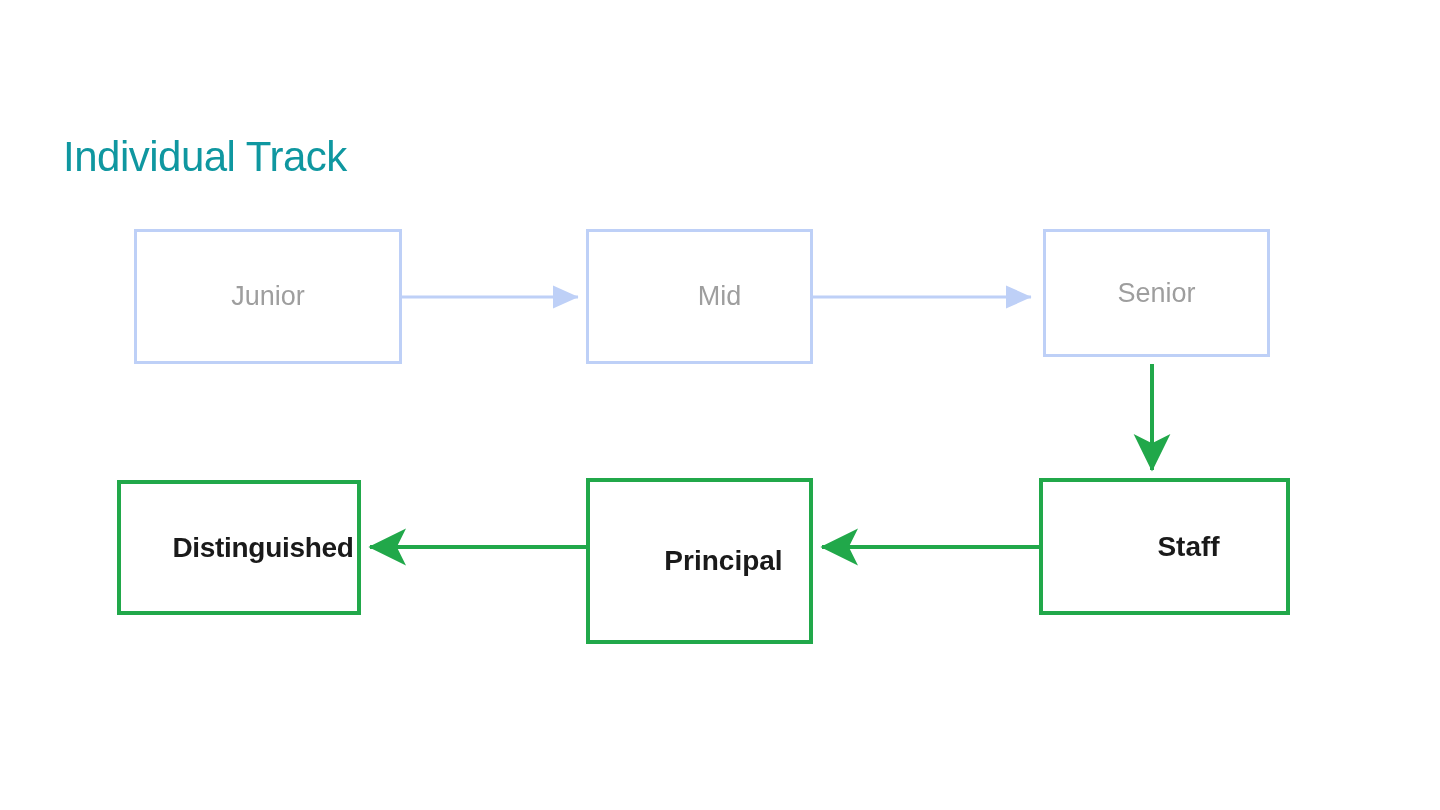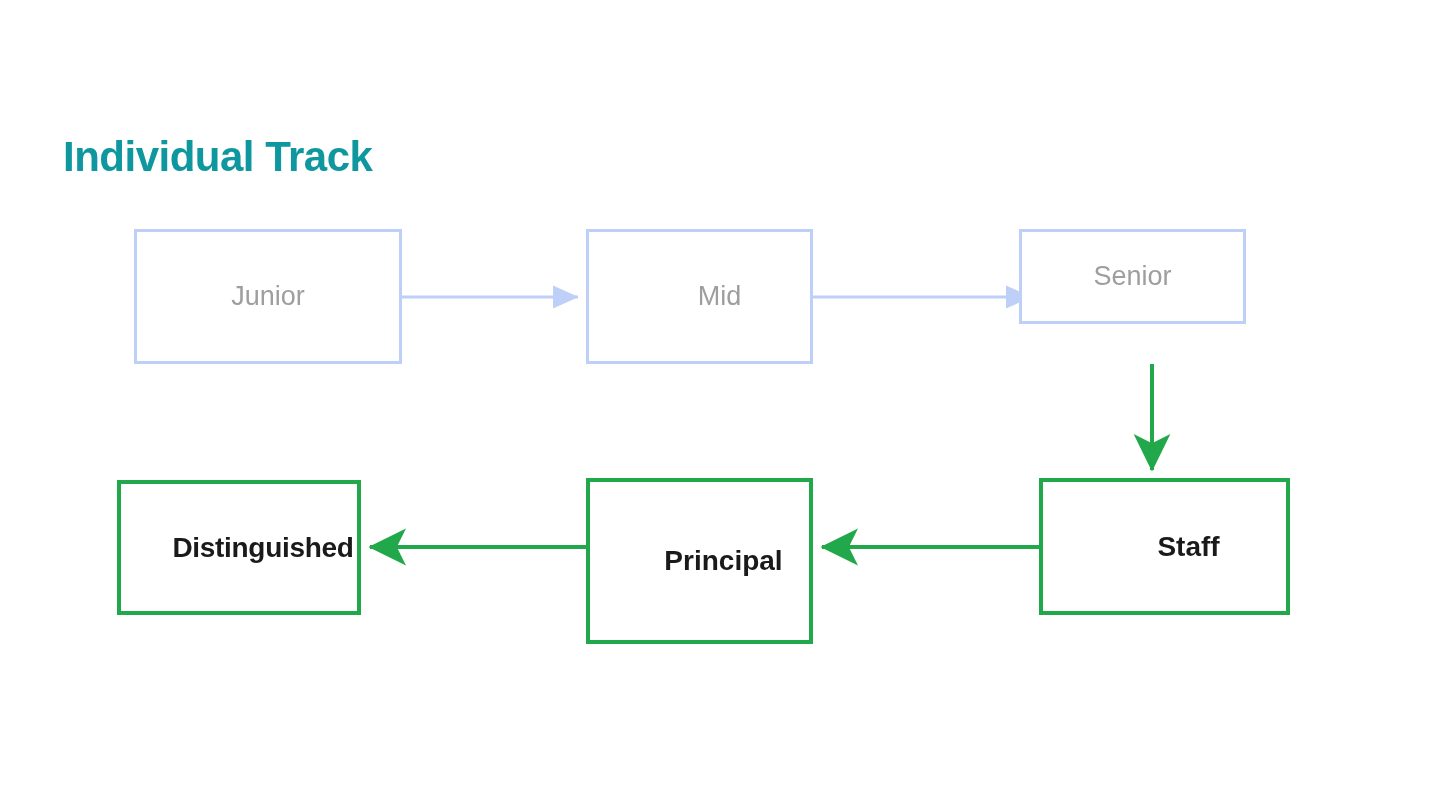--- a/index.html
+++ b/index.html
@@ -17,21 +17,21 @@
     position: relative;
     width: 1440px;
     height: 810px;
     background: #ffffff;
   }
   #slide-title {
     position: absolute;
     left: 63px;
     top: 133px;
     font-size: 42px;
-    font-weight: bold;
+    font-weight: normal;
     letter-spacing: -0.5px;
     color: #0f97a0;
     white-space: nowrap;
   }
   .node {
     position: absolute;
     box-sizing: border-box;
     display: flex;
     align-items: center;
     justify-content: center;
@@ -55,21 +55,21 @@
   }
   .node-active .node-label {
     color: #1a1a1a;
     font-size: 28px;
     font-weight: bold;
     margin-left: 48px;
   }
   
   #node-junior       { left: 134px; top: 229px; width: 268px; height: 135px; }
   #node-mid          { left: 586px; top: 229px; width: 227px; height: 135px; padding-left: 40px; }
-  #node-senior       { left: 1019px; top: 229px; width: 227px; height: 95px; text-align: right; }
+  #node-senior       { left: 1043px; top: 229px; width: 227px; height: 128px; text-align: right; }
   #node-distinguished{ left: 117px; top: 480px; width: 244px; height: 135px; }
   #node-principal    { left: 586px; top: 478px; width: 227px; height: 166px; }
   #node-staff        { left: 1039px; top: 478px; width: 251px; height: 137px; }
 
   #node-distinguished .node-label {
     position: relative;
     left: 0px;
     letter-spacing: -0.3px;
   }
 

